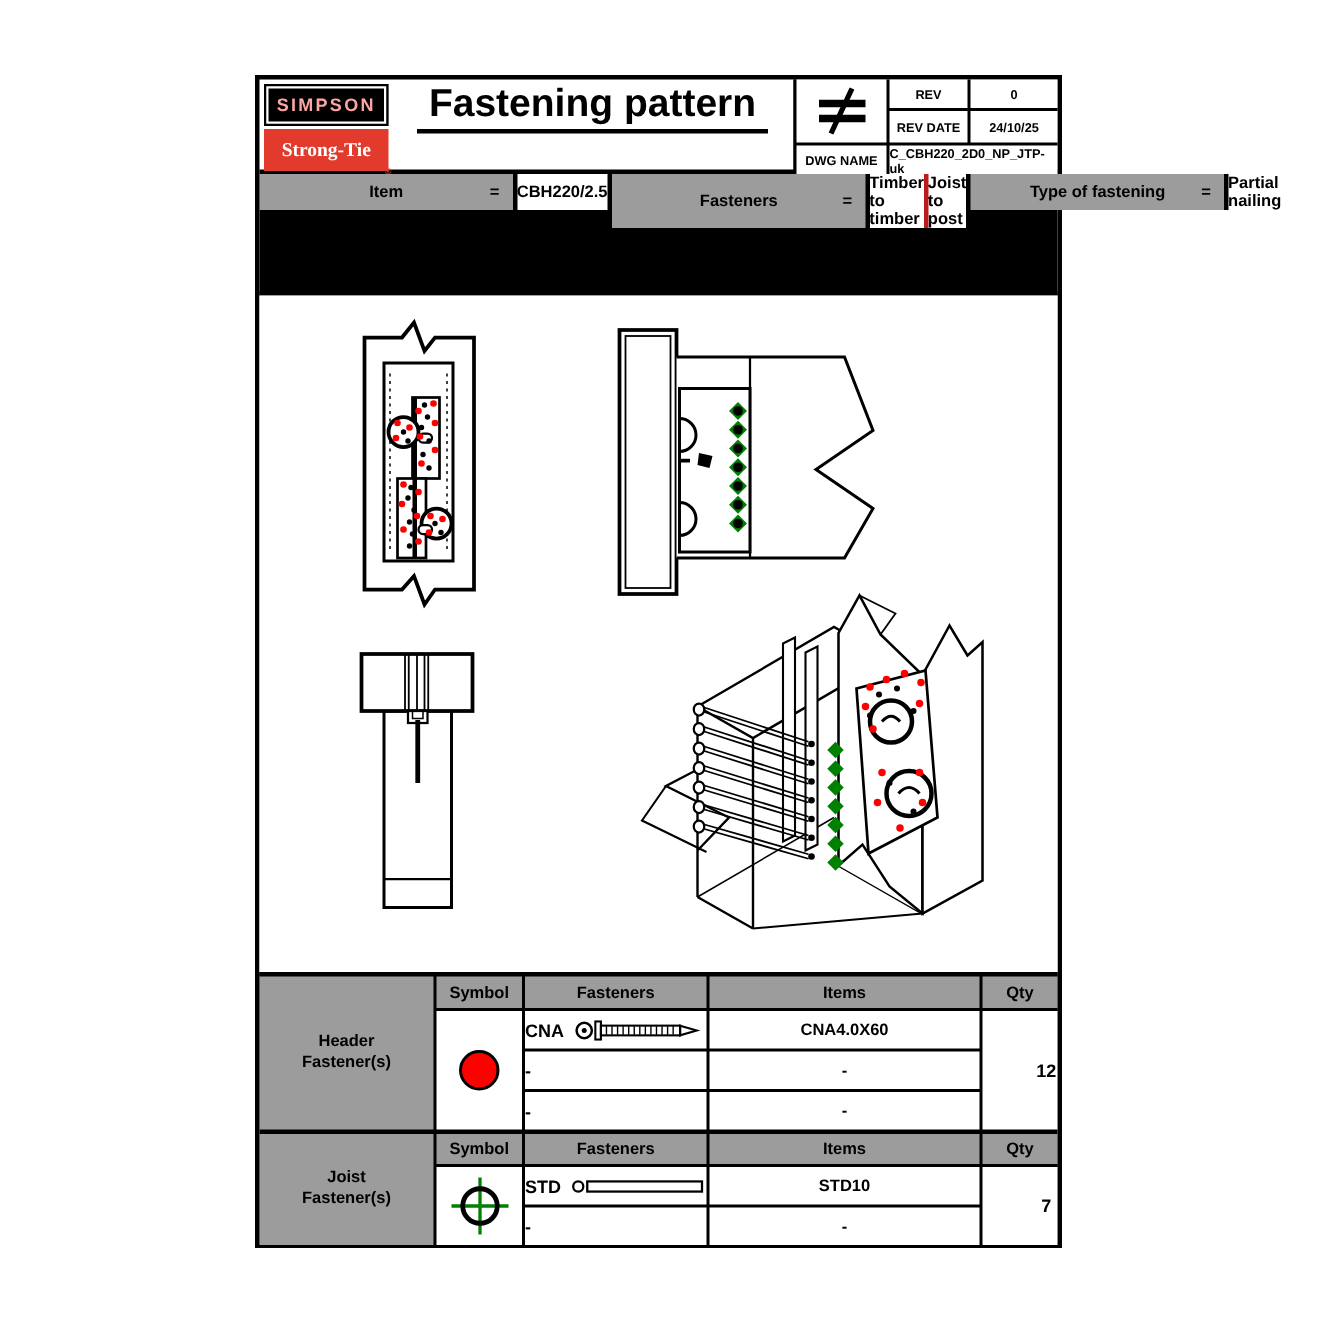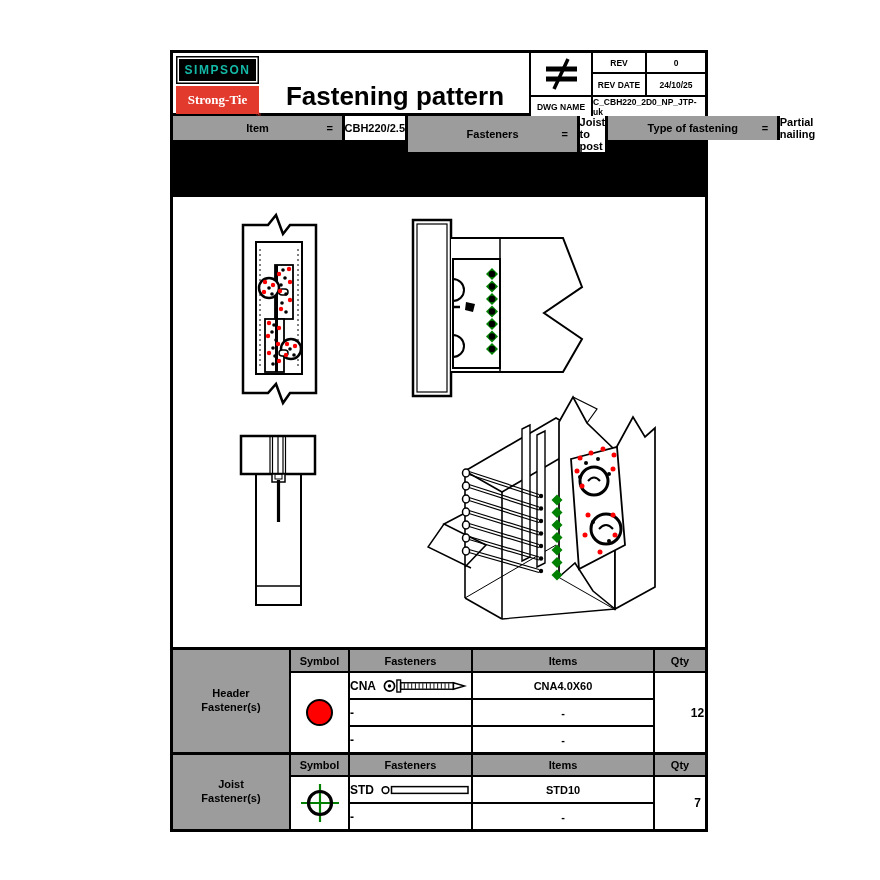--- a/index.html
+++ b/index.html
@@ -5,26 +5,26 @@
   html,body{margin:0;padding:0;background:#fff;width:880px;height:880px;
     font-family:"Liberation Sans",sans-serif;color:#000;}
   *{box-sizing:border-box;}
   .page{position:absolute;left:170px;top:50px;width:538px;height:782px;
     border:3px solid #000;background:#fff;display:flex;flex-direction:column;}
 
   
   .titleblock{height:63px;flex:0 0 63px;border-bottom:3px solid #000;
     display:grid;grid-template-columns:88px 1fr 176px;}
   .logo-cell{padding:3px 2px 3px 3px;display:flex;flex-direction:column;gap:2px;position:relative;}
-  .logo-black{flex:1;background:#000;color:#14b8a6;display:flex;align-items:center;justify-content:center;
+  .logo-black{flex:1;background:#000;color:#fca5a5;display:flex;align-items:center;justify-content:center;
     font-weight:bold;font-size:12px;letter-spacing:1.5px;box-shadow:inset 0 0 0 1.5px #000, inset 0 0 0 3px #fff;}
   .logo-red{flex:1;background:#e23b2e;color:#fff;display:flex;align-items:center;justify-content:center;
     font-family:"Liberation Serif",serif;font-weight:bold;font-size:13px;}
   .reg{position:absolute;right:0px;bottom:-1px;font-size:6px;color:#e23b2e;font-weight:bold;}
-  .title-cell{display:flex;align-items:flex-end;justify-content:center;}
+  .title-cell{display:flex;align-items:flex-start;justify-content:center;}
   .title-text{font-size:26px;font-weight:bold;border-bottom:3px solid #000;padding:0 8px 2px 8px;white-space:nowrap;}
   .tbr{border-left:2.5px solid #000;background:#000;display:grid;
     grid-template-columns:60px 52px 1fr;grid-template-rows:19px 21px 1fr;gap:2px;}
   .tbr>div{background:#fff;display:flex;align-items:center;justify-content:center;
     font-weight:bold;font-size:8.5px;}
   .neq-cell{grid-area:1/1/3/2;}
   .dwgval{grid-area:3/2/4/4;font-size:7.5px;}
 
   
   .info{flex:0 0 81px;background:#000;border-bottom:3px solid #000;
@@ -94,20 +94,21 @@
       <div class="info-vals">
         <div>CBH220/2.5</div>
       </div>
     </div>
     <div class="info-row">
       <div class="info-label">
         <span>Fasteners</span>
         <span class="eq">=</span>
       </div>
       <div class="info-vals">
+        <div>Timber to timber</div>
         <div>Joist to post</div>
       </div>
     </div>
     <div class="info-row">
       <div class="info-label">
         <span>Type of fastening</span>
         <span class="eq">=</span>
       </div>
       <div class="info-vals">
         <div>Partial nailing</div>

